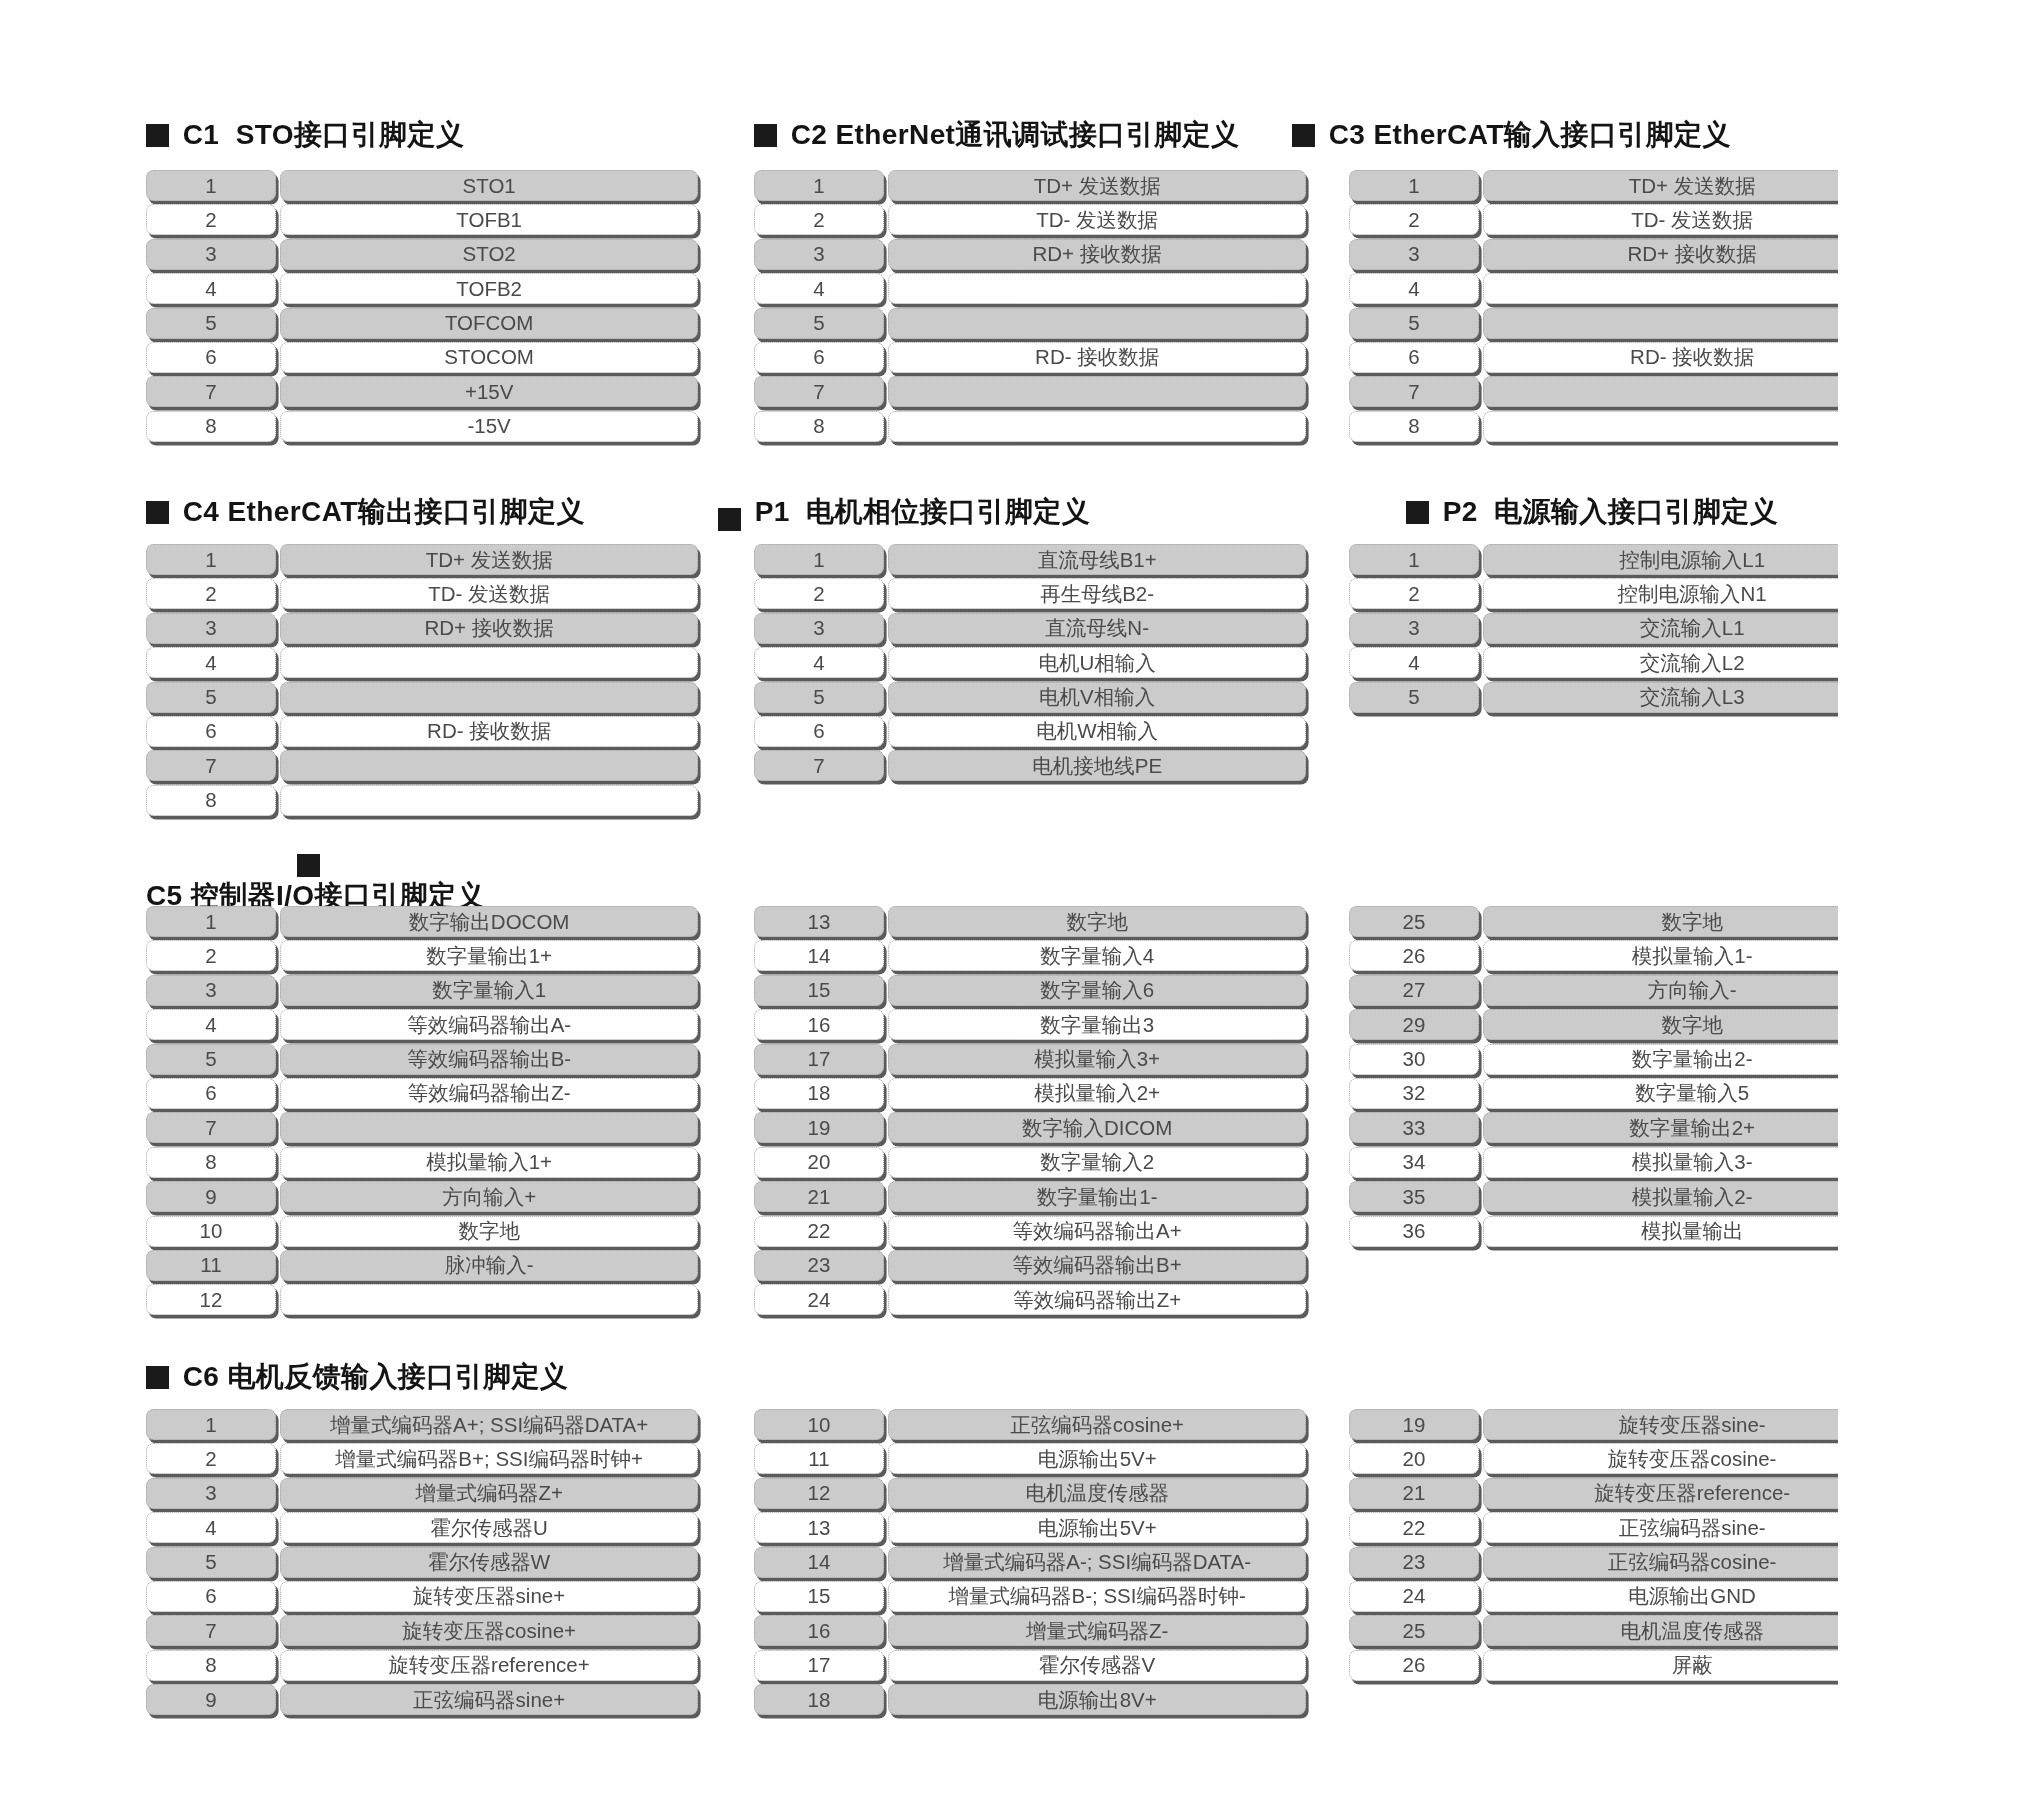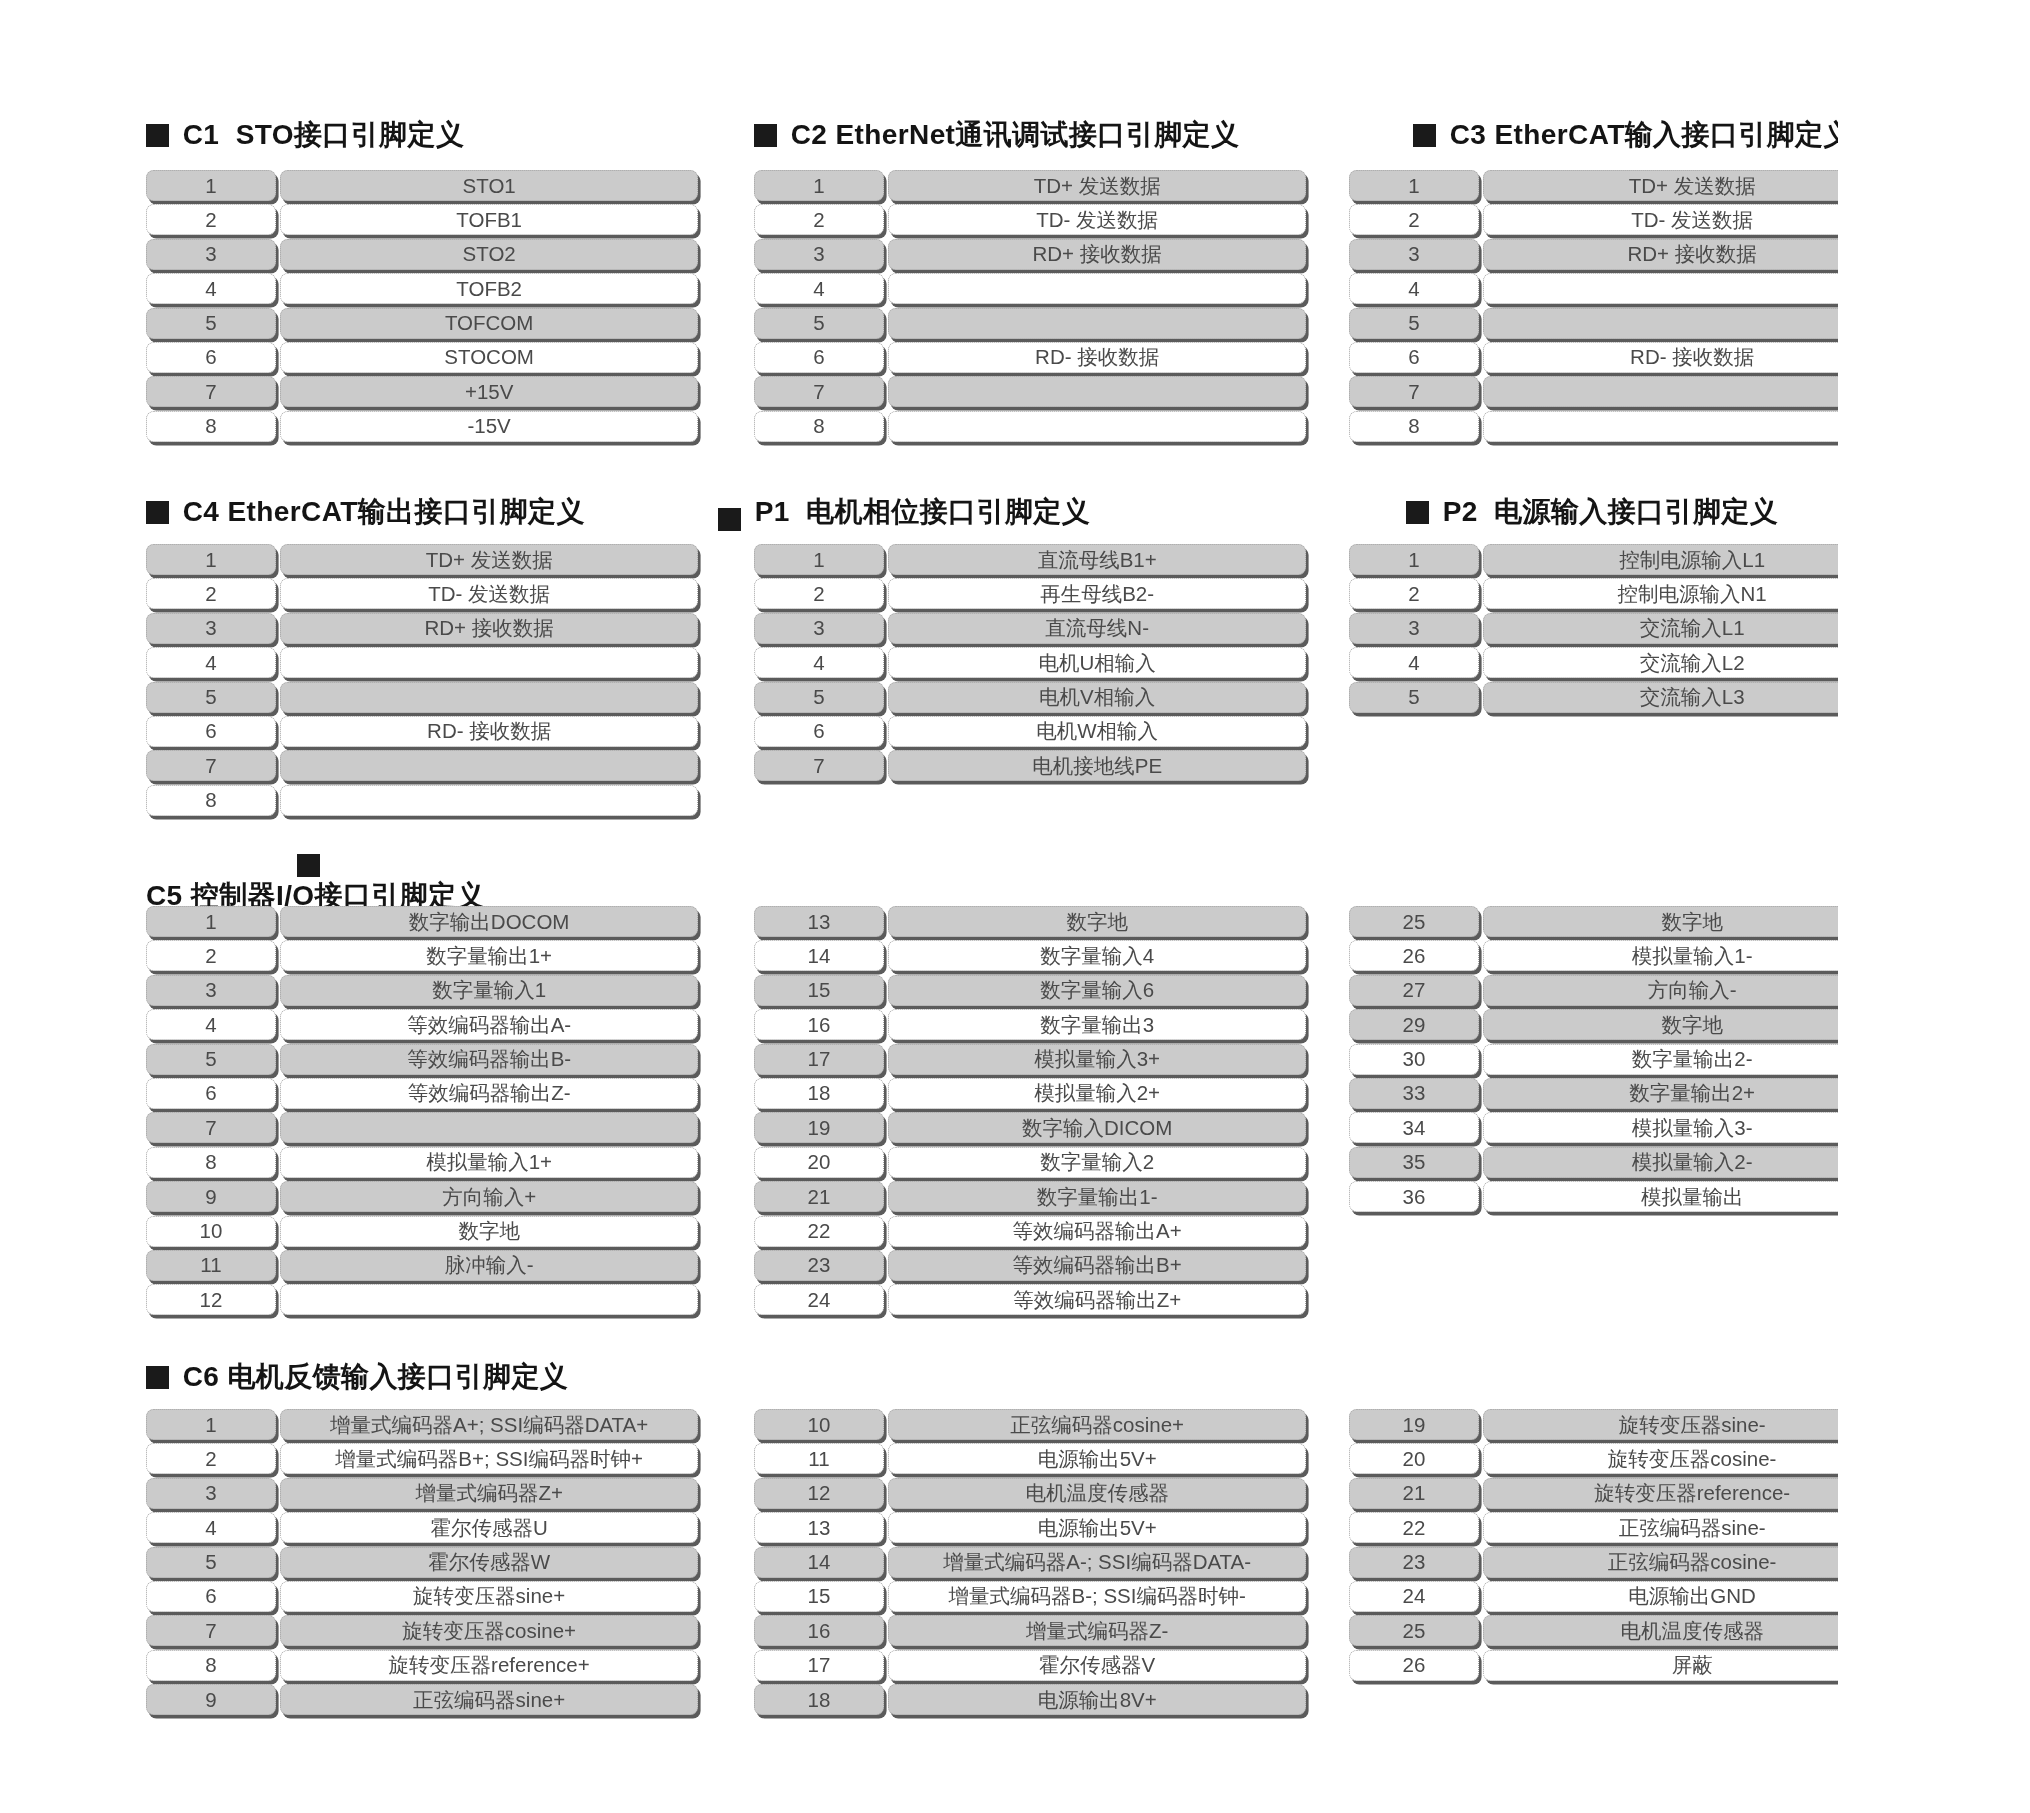--- a/index.html
+++ b/index.html
@@ -40,21 +40,21 @@
     overflow: hidden; white-space: nowrap;
   }
   .cell.num { width: 130px; flex: 0 0 auto; }
   .cell.val { flex: 1 1 auto; }
   .row-gray  .cell { background: #cbcbcb; }
   .row-white .cell { background: #ffffff; }
 
   
   #title-c1 { left: 146px;  top: 116px; }
   #title-c2 { left: 754px;  top: 116px; }
-  #title-c3 { left: 1413px; top: 116px; }
+  #title-c3 { left: 1292px; top: 116px; }
   #title-c4 { left: 146px;  top: 493px; }
   #title-p1 { left: 718px;  top: 493px; align-items: flex-end; }
   #title-p2 { left: 1406px; top: 493px; }
   #title-c5 { left: 146px;  top: 854px; flex-direction: column; }
   #title-c6 { left: 146px;  top: 1358px; }
 
   #tbl-c1  { left: 146px;  top: 170px; }
   #tbl-c2  { left: 754px;  top: 170px; }
   #tbl-c3  { left: 1349px; top: 170px; }
   #tbl-c4  { left: 146px;  top: 544px; }
@@ -407,20 +407,24 @@
         <div class="cell val">方向输入-</div>
       </div>
       <div class="pin-row row-gray">
         <div class="cell num">29</div>
         <div class="cell val">数字地</div>
       </div>
       <div class="pin-row row-white">
         <div class="cell num">30</div>
         <div class="cell val">数字量输出2-</div>
       </div>
+      <div class="pin-row row-white">
+        <div class="cell num">32</div>
+        <div class="cell val">数字量输入5</div>
+      </div>
       <div class="pin-row row-gray">
         <div class="cell num">33</div>
         <div class="cell val">数字量输出2+</div>
       </div>
       <div class="pin-row row-white">
         <div class="cell num">34</div>
         <div class="cell val">模拟量输入3-</div>
       </div>
       <div class="pin-row row-gray">
         <div class="cell num">35</div>

